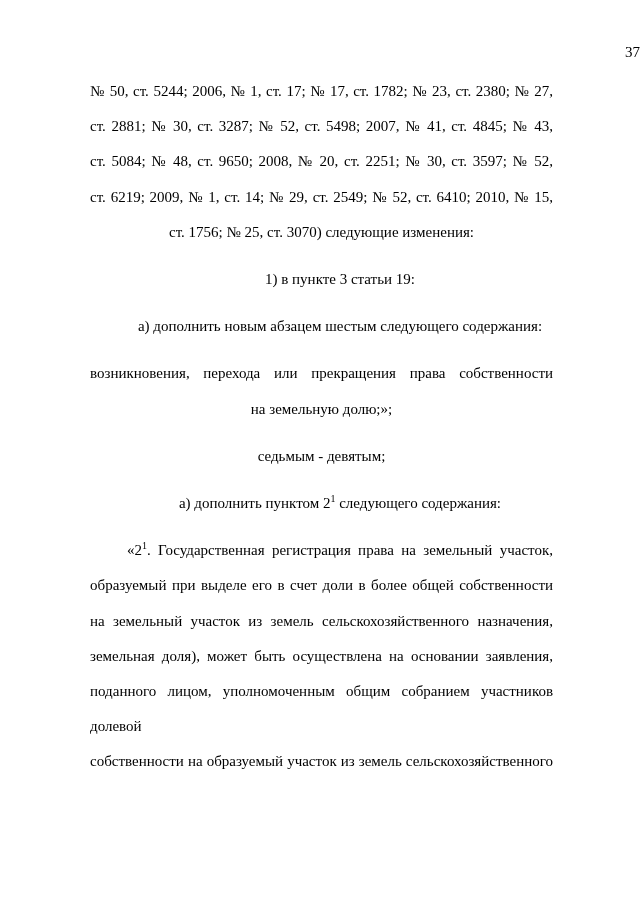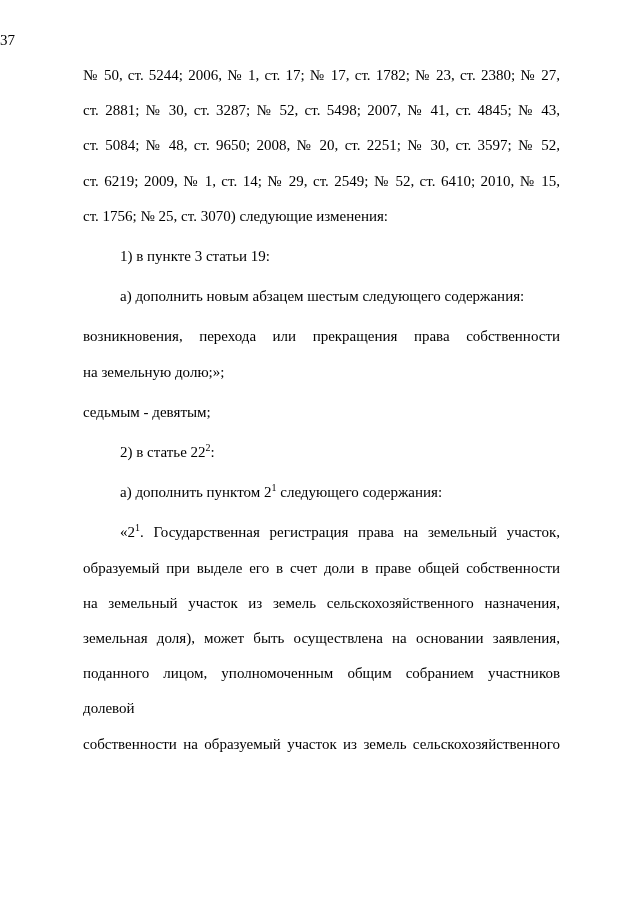--- a/index.html
+++ b/index.html
@@ -10,33 +10,33 @@
   .page {
     position: relative;
     width: 640px;
     height: 905px;
     background: #ffffff;
     overflow: hidden;
     font-family: "Liberation Serif", "DejaVu Serif", serif;
     color: #000000;
   }
   .page-number {
-    padding-top: 30px;
-    text-align: left;
+    padding-top: 42px;
+    text-align: right;
     font-size: 15px;
     line-height: 20px;
   }
   .doc-body {
     margin: 8px 75px 0 78px; 
     font-size: 15px;
   }
-  .para { margin: 5px; }
+  .para { margin: 12px; }
   .line {
     line-height: 35.2px;
-    text-align: left;
+    text-align: center;
     white-space: normal;
   }
   
   .line.fill {
     text-align: justify;
     text-align-last: justify;
   }
   .line.indent { text-indent: 37px; }
   sup {
     font-size: 10px;
@@ -64,27 +64,24 @@
         <div class="line indent">а) дополнить новым абзацем шестым следующего содержания:</div>
       </div>
       <div class="para">
         <div class="line fill">возникновения, перехода или прекращения права собственности</div>
         <div class="line">на земельную долю;»;</div>
       </div>
       <div class="para">
         <div class="line">седьмым - девятым;</div>
       </div>
       <div class="para">
-        <div class="line indent">2) в статье 22<sup>2</sup>:</div>
-      </div>
-      <div class="para">
         <div class="line indent">а) дополнить пунктом 2<sup>1</sup> следующего содержания:</div>
       </div>
       <div class="para">
         <div class="line fill indent">«2<sup>1</sup>. Государственная регистрация права на земельный участок,</div>
-        <div class="line fill">образуемый при выделе его в счет доли в праве общей собственности</div>
+        <div class="line fill">образуемый при выделе его в счет доли в более общей собственности</div>
         <div class="line fill">на земельный участок из земель сельскохозяйственного назначения,</div>
         <div class="line fill">земельная доля), может быть осуществлена на основании заявления,</div>
         <div class="line fill">поданного лицом, уполномоченным общим собранием участников долевой</div>
         <div class="line fill">собственности на образуемый участок из земель сельскохозяйственного</div>
       </div>
     </div>
 </div>
 
 </body></html>

